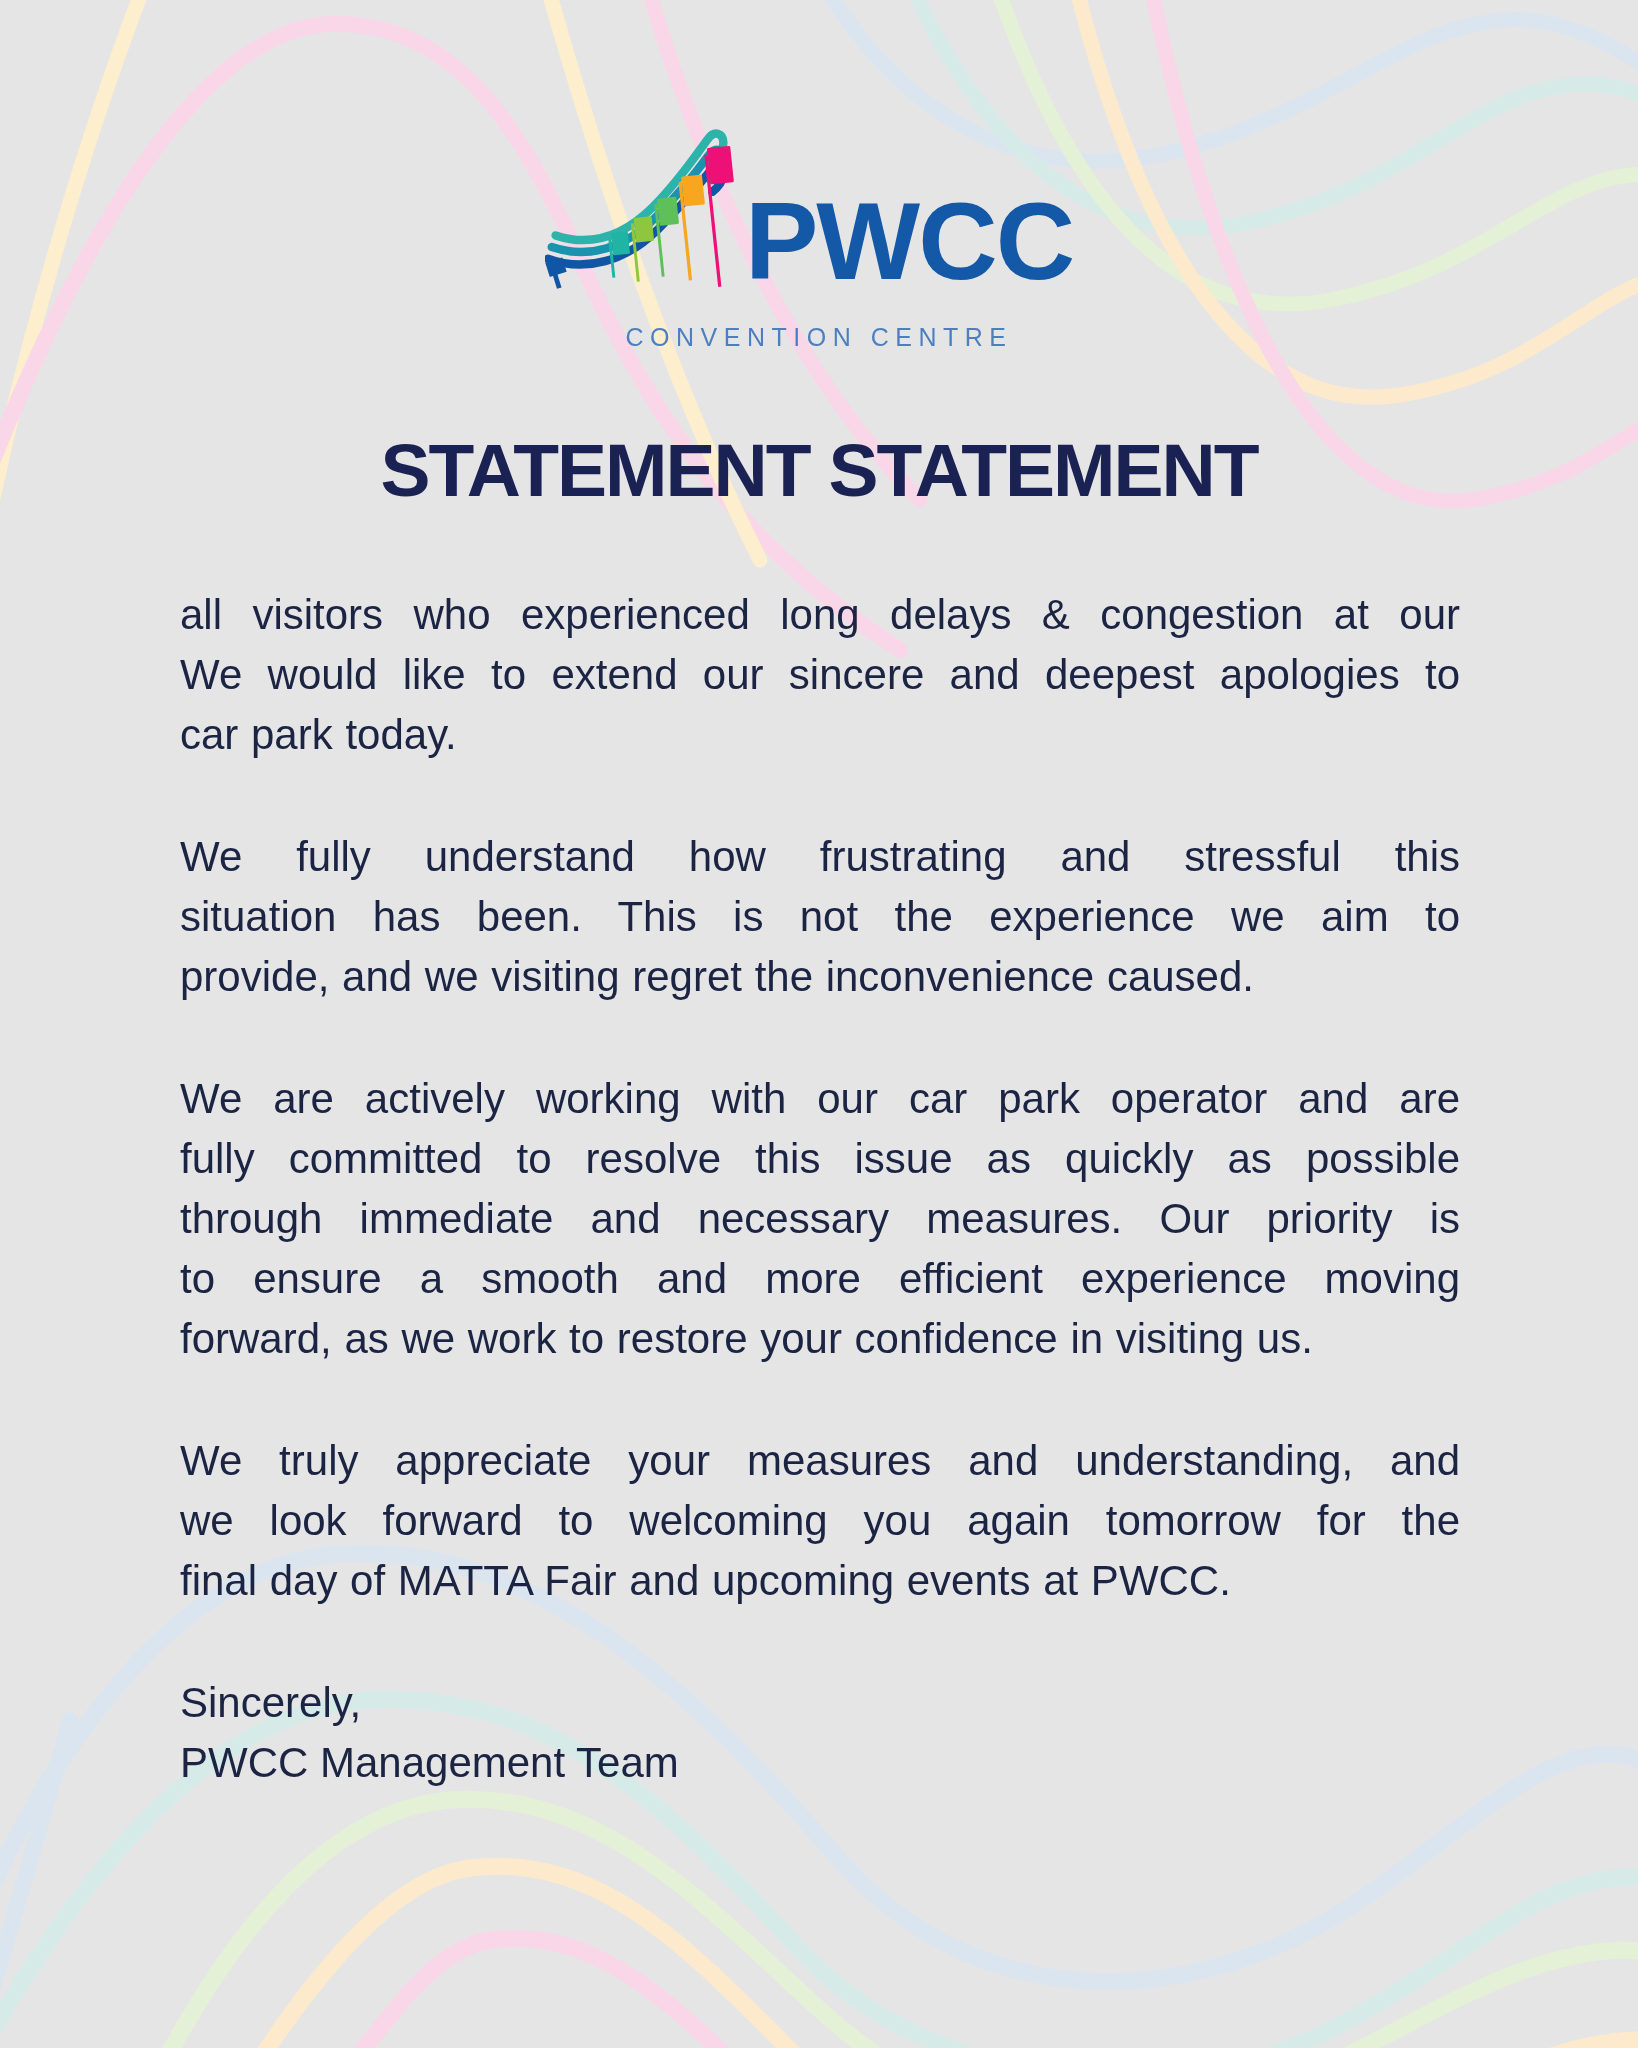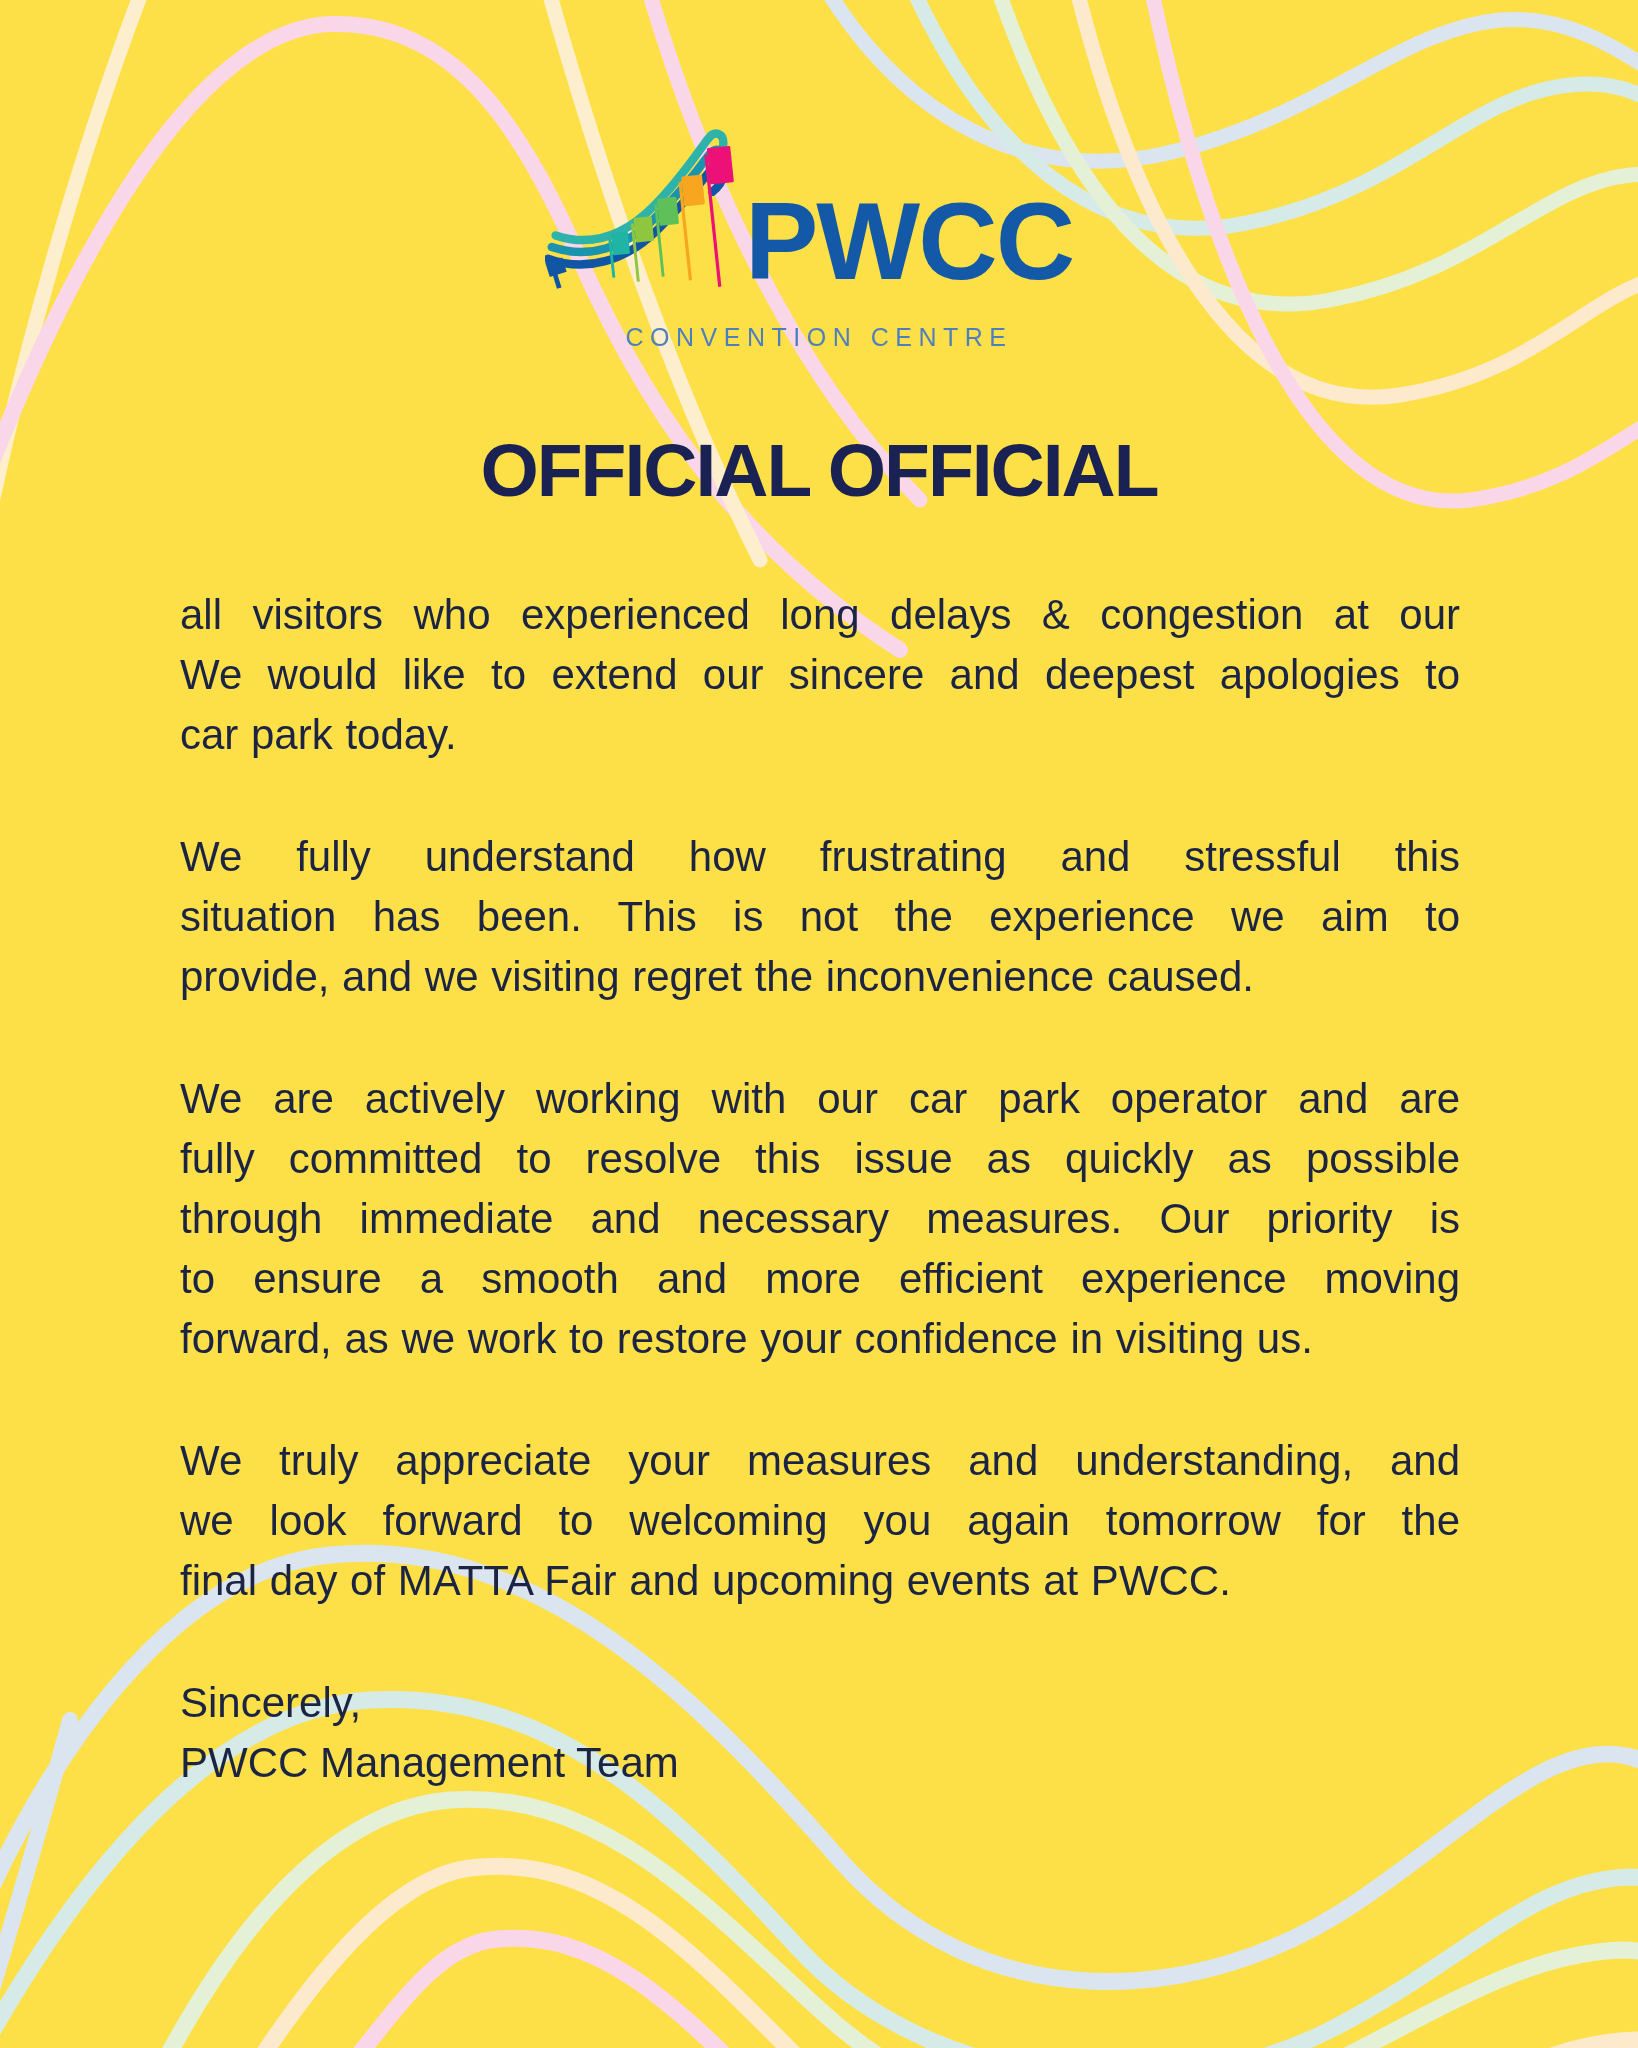--- a/index.html
+++ b/index.html
@@ -1,20 +1,20 @@
 <!DOCTYPE html>
 <html><head>
 <meta charset="utf-8">
 <style>
   html, body { margin: 0; padding: 0; background: #ffffff; }
   .page {
     position: relative;
     width: 1638px;
     height: 2048px;
-    background: #fde047;
+    background: #e5e5e5;
     overflow: hidden;
     font-family: "Liberation Sans", sans-serif;
   }
   .bg-waves {
     position: absolute;
     inset: 0;
     width: 1638px;
     height: 2048px;
     pointer-events: none;
   }
@@ -151,21 +151,21 @@
       </g>
       <g transform="rotate(-6 272 160)">
         <rect x="254" y="70" width="5" height="204" fill="#ec1077"></rect>
         <rect x="259" y="60" width="36" height="56" rx="2" fill="#ec1077"></rect>
       </g>
     </svg>
   </div>
   <div class="wordmark">PWCC</div>
   <div class="tagline2">CONVENTION CENTRE</div>
 
-  <div class="page-title">OFFICIAL OFFICIAL</div>
+  <div class="page-title">STATEMENT STATEMENT</div>
 
   <div class="statement">
 
     <div class="para">
       <div class="line">all visitors who experienced long delays &amp; congestion at our</div>
       <div class="line">We would like to extend our sincere and deepest apologies to</div>
       <div class="line last">car park today.</div>
     </div>
 
     <div class="para">

